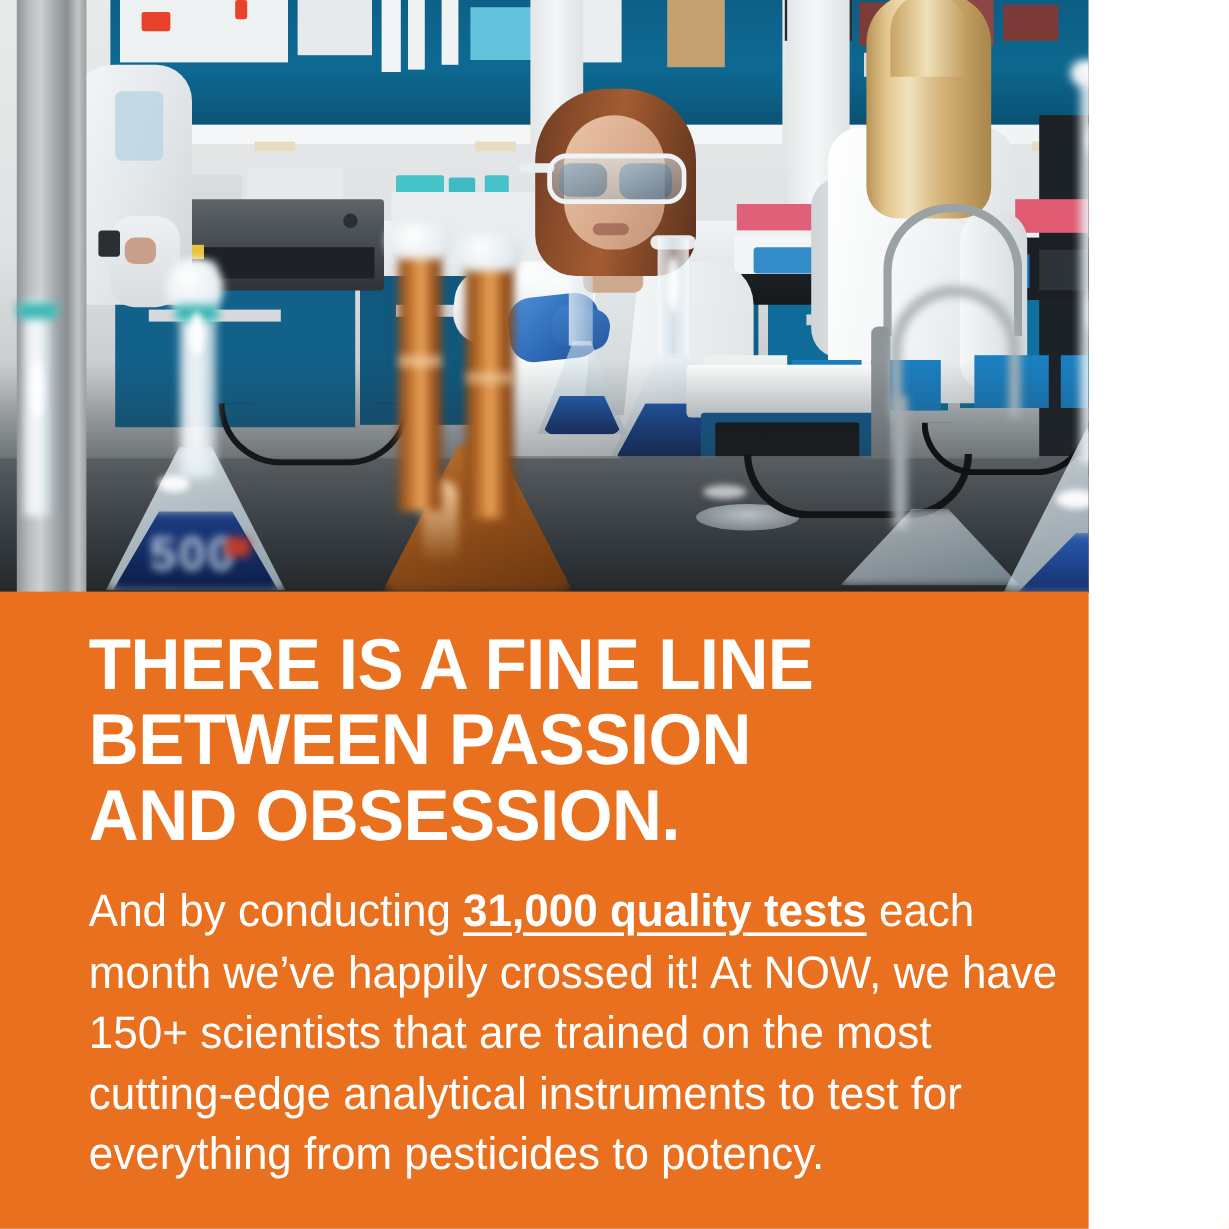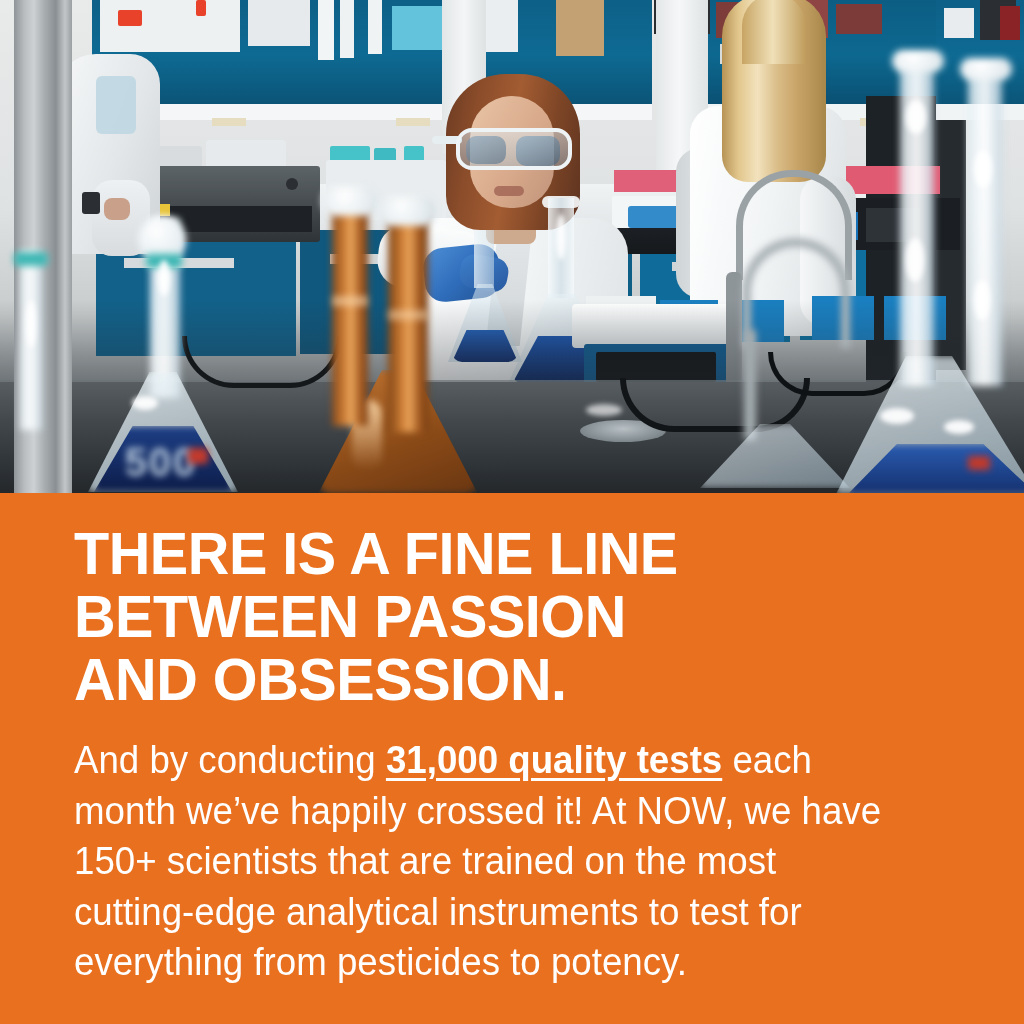--- a/index.html
+++ b/index.html
@@ -5,21 +5,21 @@
 <style>
   * { margin:0; padding:0; box-sizing:border-box; }
   html,body{ background:#ffffff; }
   body{
     width:1024px; height:1024px;
     font-family:"Liberation Sans", sans-serif;
     overflow:hidden;
   }
   .card{
     position:relative;
-    width:1024px; height:1024px;
+    width:907px; height:1024px;
     overflow:hidden;
     background:#E8701F;
   }
 
   
   .photo{
     position:absolute; left:0; top:0;
     width:1024px; height:494px;
     overflow:hidden;
     background:#c9ccce;

